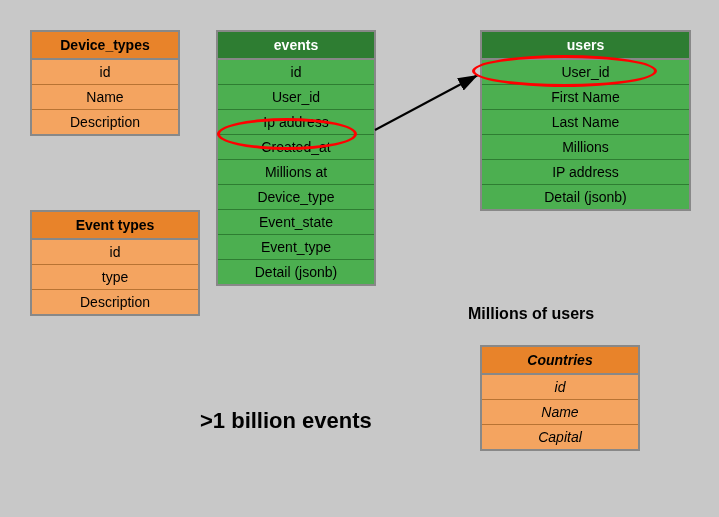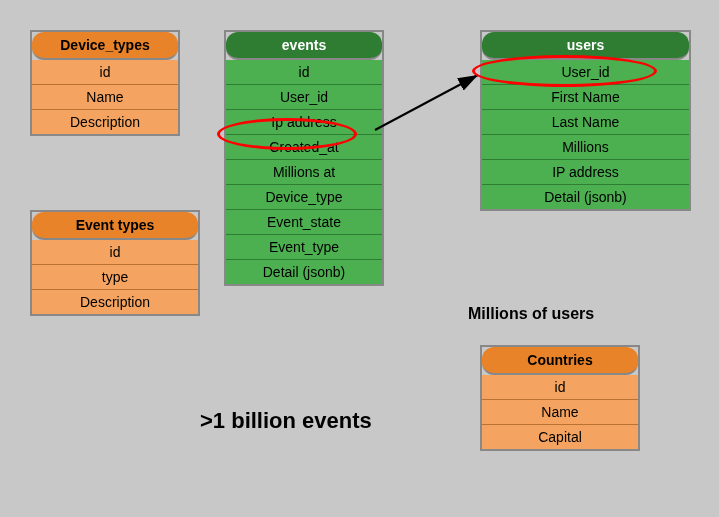--- a/index.html
+++ b/index.html
@@ -26,21 +26,20 @@
       border: 2px solid #888;
     }
 
     .table-header {
       background: #e8832a;
       color: #000;
       font-weight: bold;
       text-align: center;
       padding: 5px 8px;
       border-bottom: 2px solid #888;
-      border-radius: 12px;
     }
 
     .table-header.green {
       background: #2e7d32;
       color: #fff;
     }
 
     .table-row {
       background: #f4a460;
       padding: 4px 8px;
@@ -69,36 +68,37 @@
     
     #event-types-table {
       top: 210px;
       left: 30px;
       width: 170px;
     }
 
     
     #events-table {
       top: 30px;
-      left: 224px;
+      left: 216px;
       width: 160px;
     }
 
     
     #users-table {
       top: 30px;
       left: 480px;
       width: 211px;
     }
 
     
     #countries-table {
       top: 345px;
       left: 480px;
       width: 160px;
+      font-style: italic;
     }
 
     
     .arrow-overlay {
       position: absolute;
       top: 0; left: 0;
       width: 719px;
       height: 517px;
       pointer-events: none;
     }

